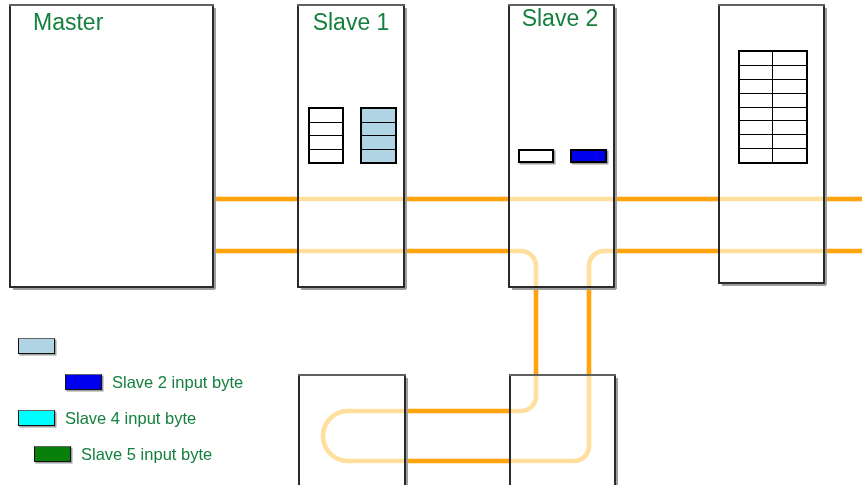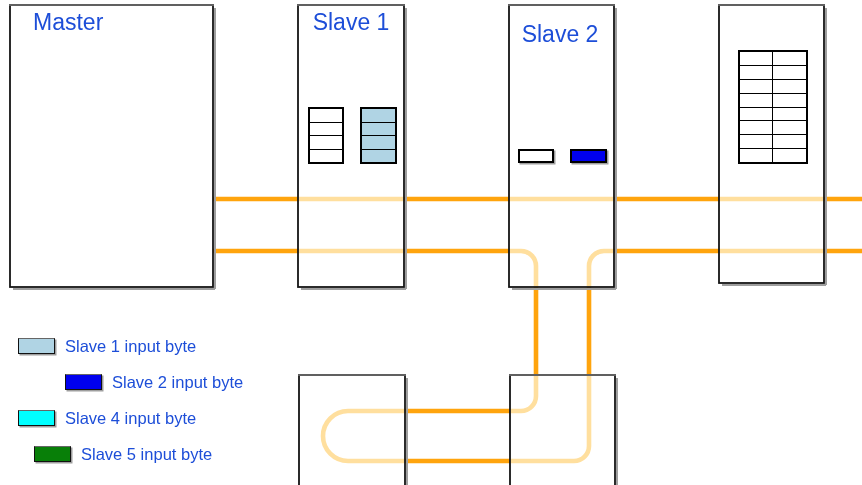--- a/index.html
+++ b/index.html
@@ -1,18 +1,18 @@
 <!DOCTYPE html>
 <html style="--bus-bright: #ffa40d; --bus-pale: #ffdf9e; --box-border: #141414; --box-border-top: #606060; --box-shadow: #9e9e9e; --slave1-byte: #b0d4e4; --slave2-byte: #0000ee; --slave4-byte: #00ffff; --slave5-byte: #087f08;"><head>
 <meta charset="utf-8">
 <style>
   html,body{margin:0;padding:0;background:#fff;}
   .stage{
     position:relative;width:862px;height:485px;overflow:hidden;background:#fff;
-    font-family:"Liberation Sans", sans-serif;color:#1d4ed8;
+    font-family:"Liberation Sans", sans-serif;color:#15803d;
   }
   .stage svg{position:absolute;left:0;top:0;}
   
   .bus path{fill:none;stroke-width:4.6;stroke-linecap:butt;stroke-linejoin:round;}
   .bus path.bright{stroke:var(--bus-bright);}
   .bus path.pale{stroke:var(--bus-pale);}
   
   .box-borders rect{fill:none;stroke:var(--box-border);stroke-width:1.8;}
   .box-borders line.topedge{stroke:var(--box-border-top);stroke-width:2.2;}
   .box-borders line.shadow{stroke:var(--box-shadow);stroke-width:2;}
@@ -104,21 +104,21 @@
       <line class="shadow" x1="407" y1="378" x2="407" y2="490"></line>
 
       <rect x="510" y="375" width="105" height="115"></rect>
       <line class="topedge" x1="509" y1="375" x2="616" y2="375"></line>
       <line class="shadow" x1="617" y1="378" x2="617" y2="490"></line>
     </g>
   </svg>
 
   <div class="title" style="left:33px;top:10px;">Master</div>
   <div class="title centered" style="left:298px;top:10px;width:106px;">Slave 1</div>
-  <div class="title centered" style="left:509px;top:22px;width:102px;">Slave 2</div>
+  <div class="title centered" style="left:509px;top:6px;width:102px;">Slave 2</div>
 
   <div class="btable" style="left:308px;top:107px;width:36px;height:57px;">
     <div class="row"></div>
     <div class="row"></div>
     <div class="row"></div>
     <div class="row"></div>
   </div>
   <div class="btable fill-s1" style="left:360px;top:107px;width:37px;height:57px;">
     <div class="row"></div>
     <div class="row"></div>
@@ -151,21 +151,20 @@
     <div class="row">
         <i class="halfcell"></i>
       </div>
     <div class="row">
         <i class="halfcell"></i>
       </div>
   </div>
 
   <div class="legend-row" style="top:337px;">
     <span class="swatch" style="background: rgb(176, 212, 228);"></span>
-    <span class="legend-label">Slave 1 input byte</span>
   </div>
   <div class="legend-row" style="top:373px;padding-left:47px;">
     <span class="swatch" style="background: rgb(0, 0, 238);"></span>
     <span class="legend-label">Slave 2 input byte</span>
   </div>
   <div class="legend-row" style="top:409px;">
     <span class="swatch" style="background: rgb(0, 255, 255);"></span>
     <span class="legend-label">Slave 4 input byte</span>
   </div>
   <div class="legend-row" style="top:445px;padding-left:16px;">

